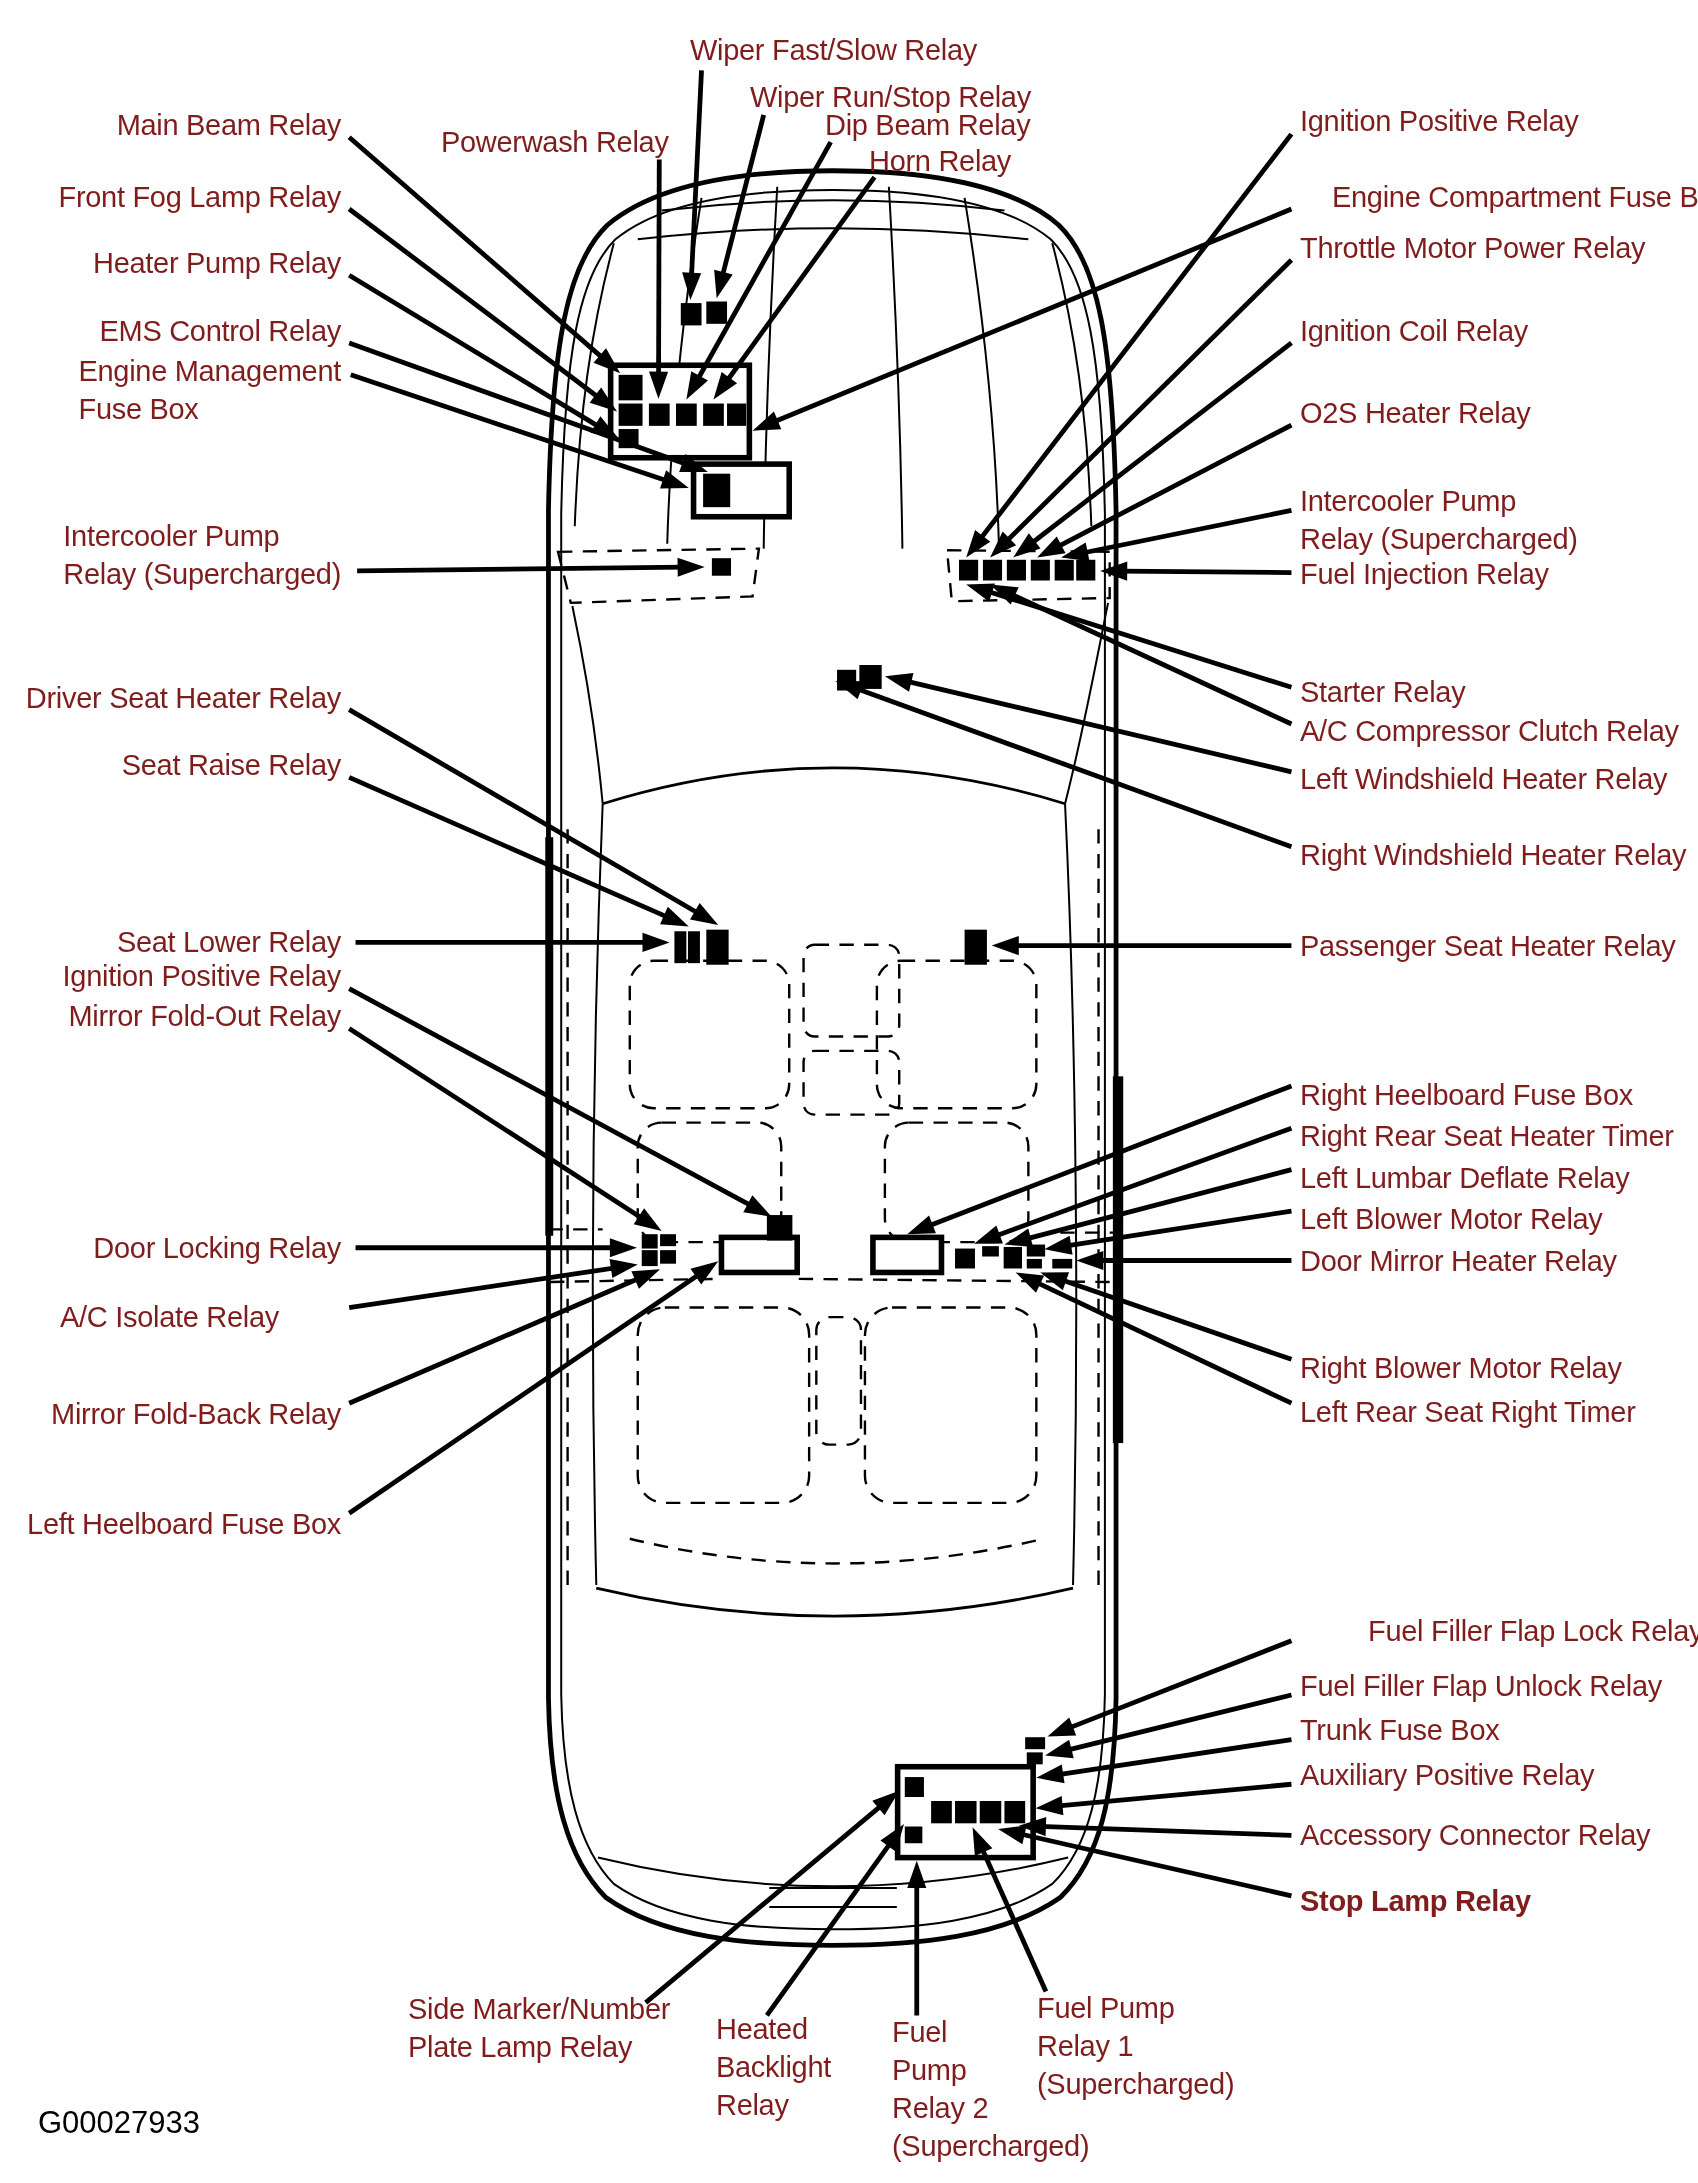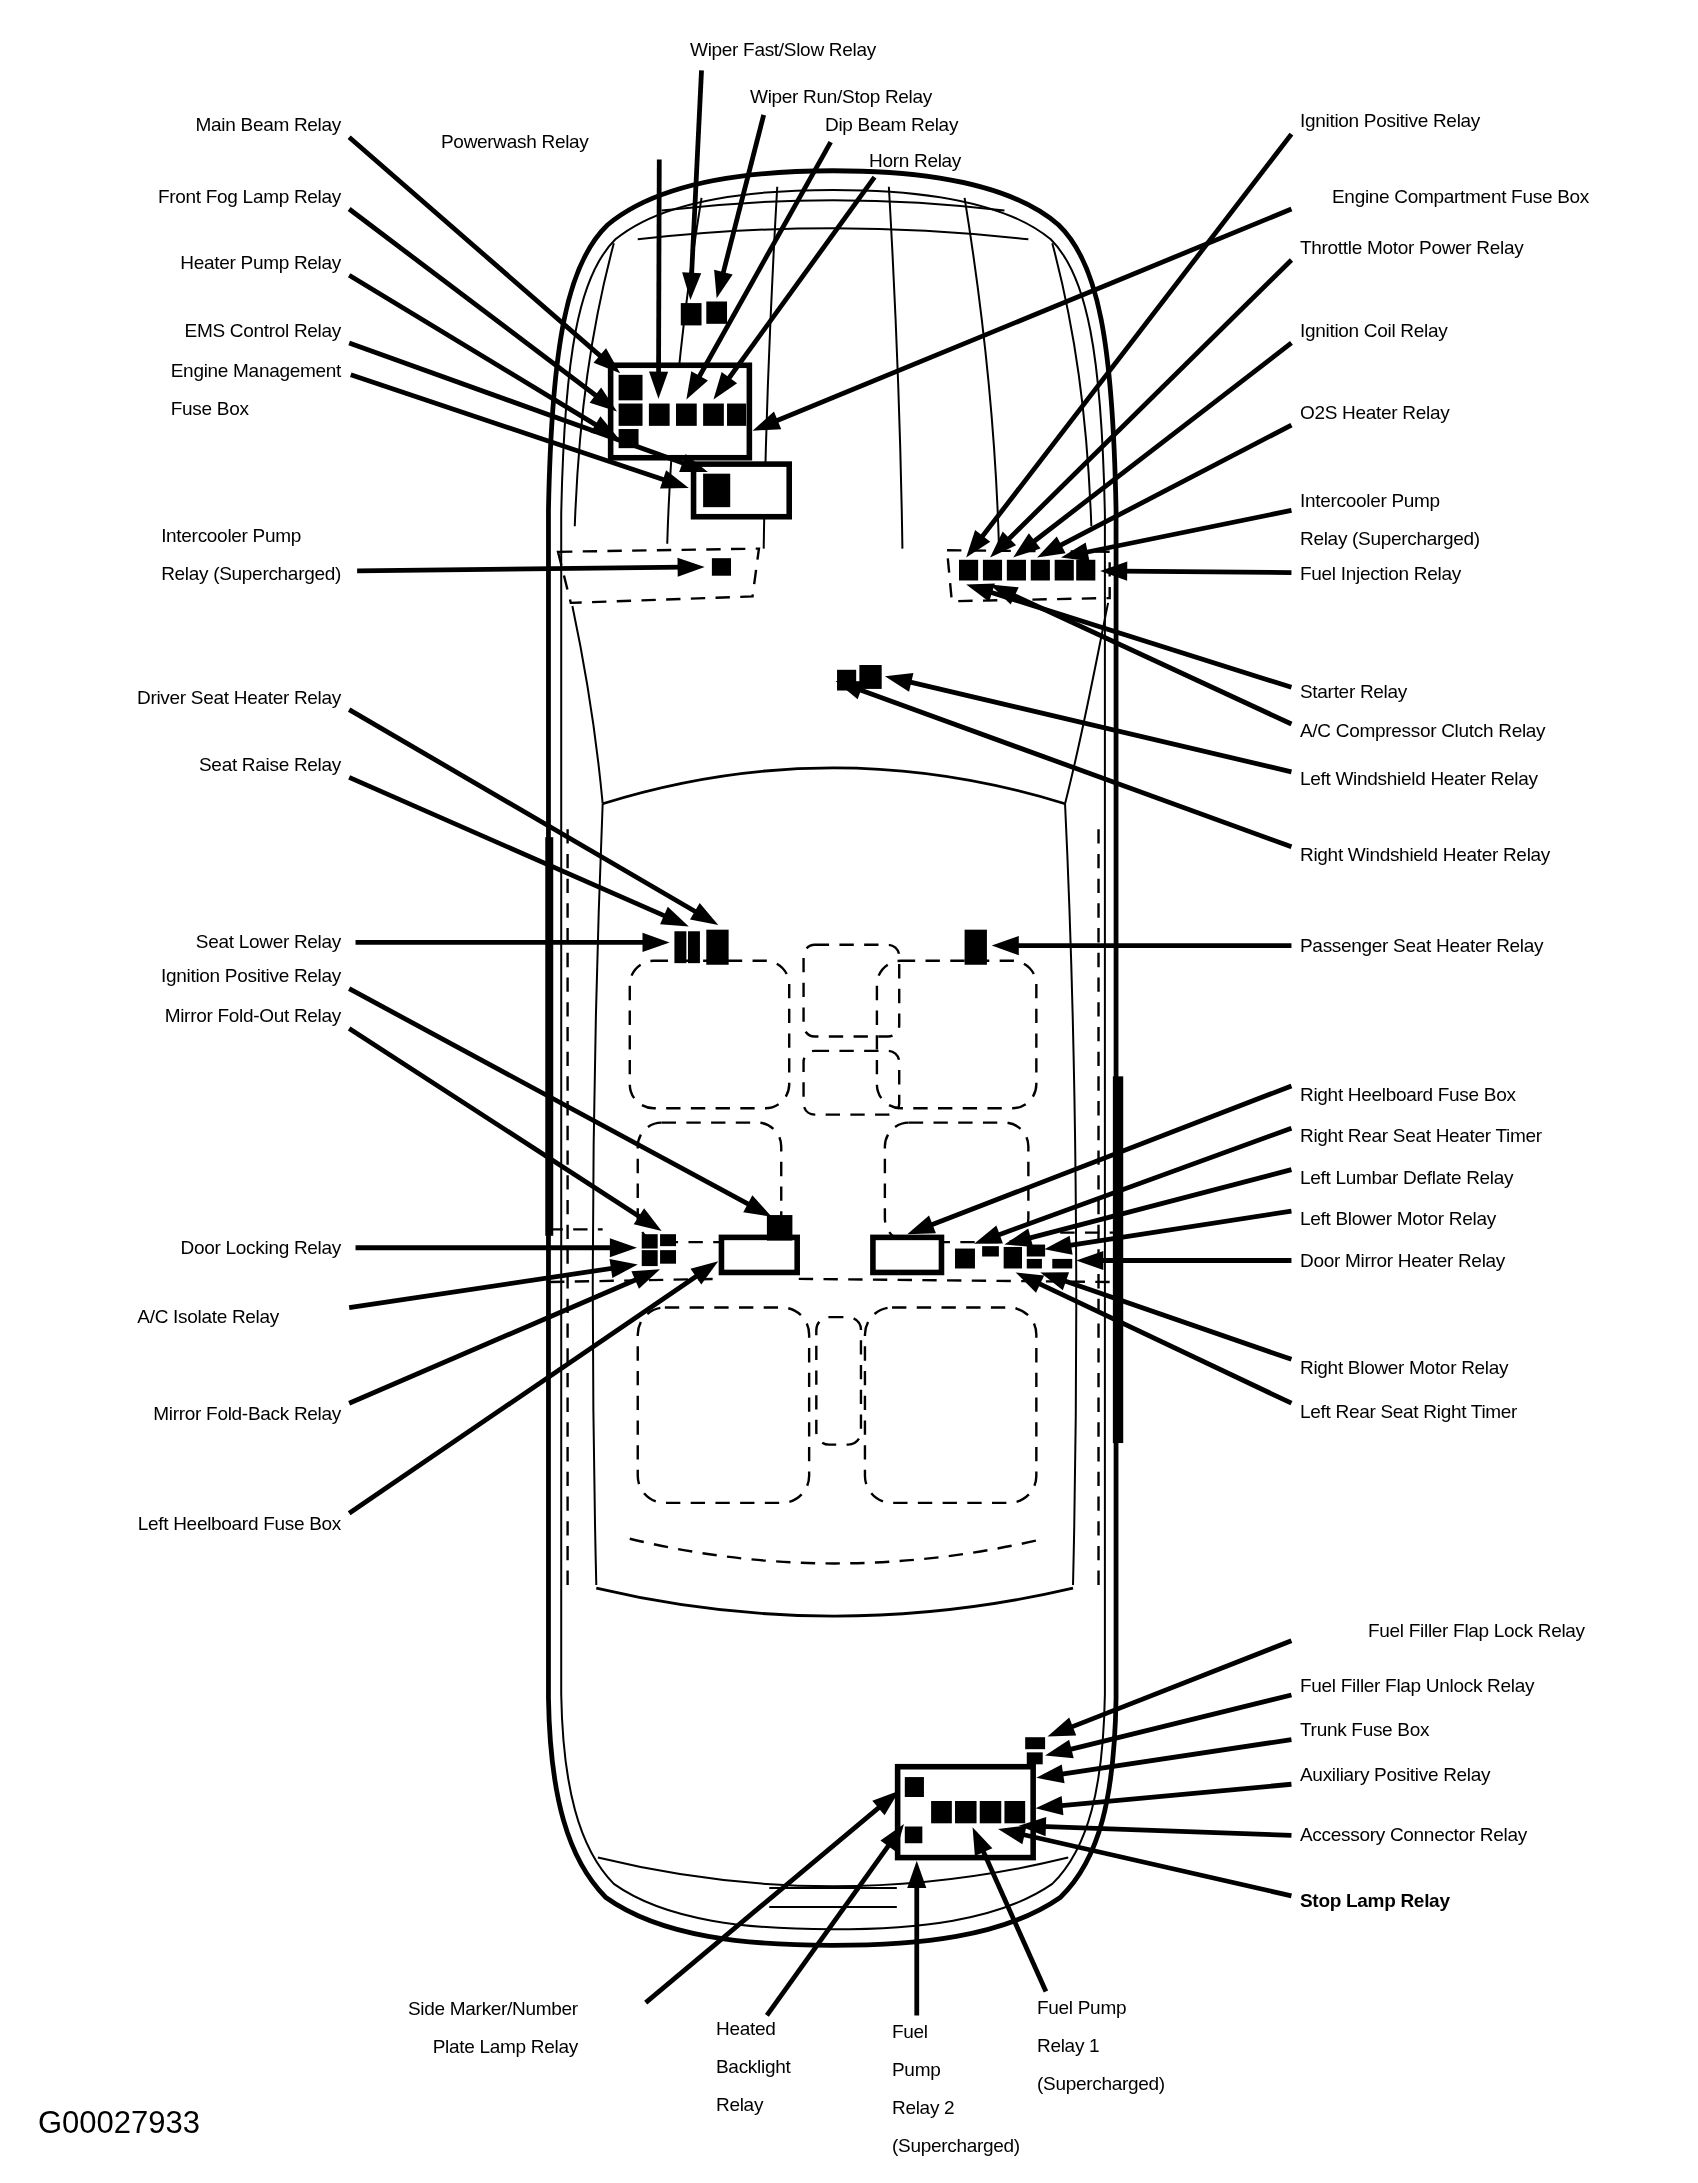--- a/index.html
+++ b/index.html
@@ -1,20 +1,20 @@
 <!DOCTYPE html>
 <html style="font-size:12.8px"><head>
 <meta charset="utf-8">
 <style>
   html,body{margin:0;padding:0;background:#ffffff;}
   .stage{position:relative;width:1698px;height:2183px;background:#fff;overflow:hidden;
          font-family:"Liberation Sans", sans-serif;color:#000;}
   svg{position:absolute;left:0;top:0;}
-  .label{position:absolute;font-size:19px;line-height:38px;letter-spacing:-0.3px;
-         white-space:nowrap;color:#000000;}
+  .label{position:absolute;font-size:29px;line-height:38px;letter-spacing:-0.3px;
+         white-space:nowrap;color:#7f1d1d;}
   .label .line{display:block;}
   .figid{position:absolute;left:38px;top:2105px;font-size:31px;letter-spacing:0;}
 </style>
 </head>
 <body>
 
 <div class="stage">
 
   <svg width="1698" height="2183" viewBox="0 0 2130 2738">
     <g fill="none" stroke="#000">
@@ -358,21 +358,21 @@
       </div>
       <div class="label" style="left: 1300px; top: 1756px;">
         <span class="line">Auxiliary Positive Relay</span>
       </div>
       <div class="label" style="left: 1300px; top: 1816px;">
         <span class="line">Accessory Connector Relay</span>
       </div>
       <div class="label" style="left: 1300px; top: 1882px; font-weight: bold;">
         <span class="line">Stop Lamp Relay</span>
       </div>
-      <div class="label" style="left: 408px; top: 1990px; text-align: right;">
+      <div class="label" style="left: 408px; top: 1990px;">
         <span class="line">Side Marker/Number</span>
         <span class="line">Plate Lamp Relay</span>
       </div>
       <div class="label" style="left: 716px; top: 2010px;">
         <span class="line">Heated</span>
         <span class="line">Backlight</span>
         <span class="line">Relay</span>
       </div>
       <div class="label" style="left: 892px; top: 2013px;">
         <span class="line">Fuel</span>

